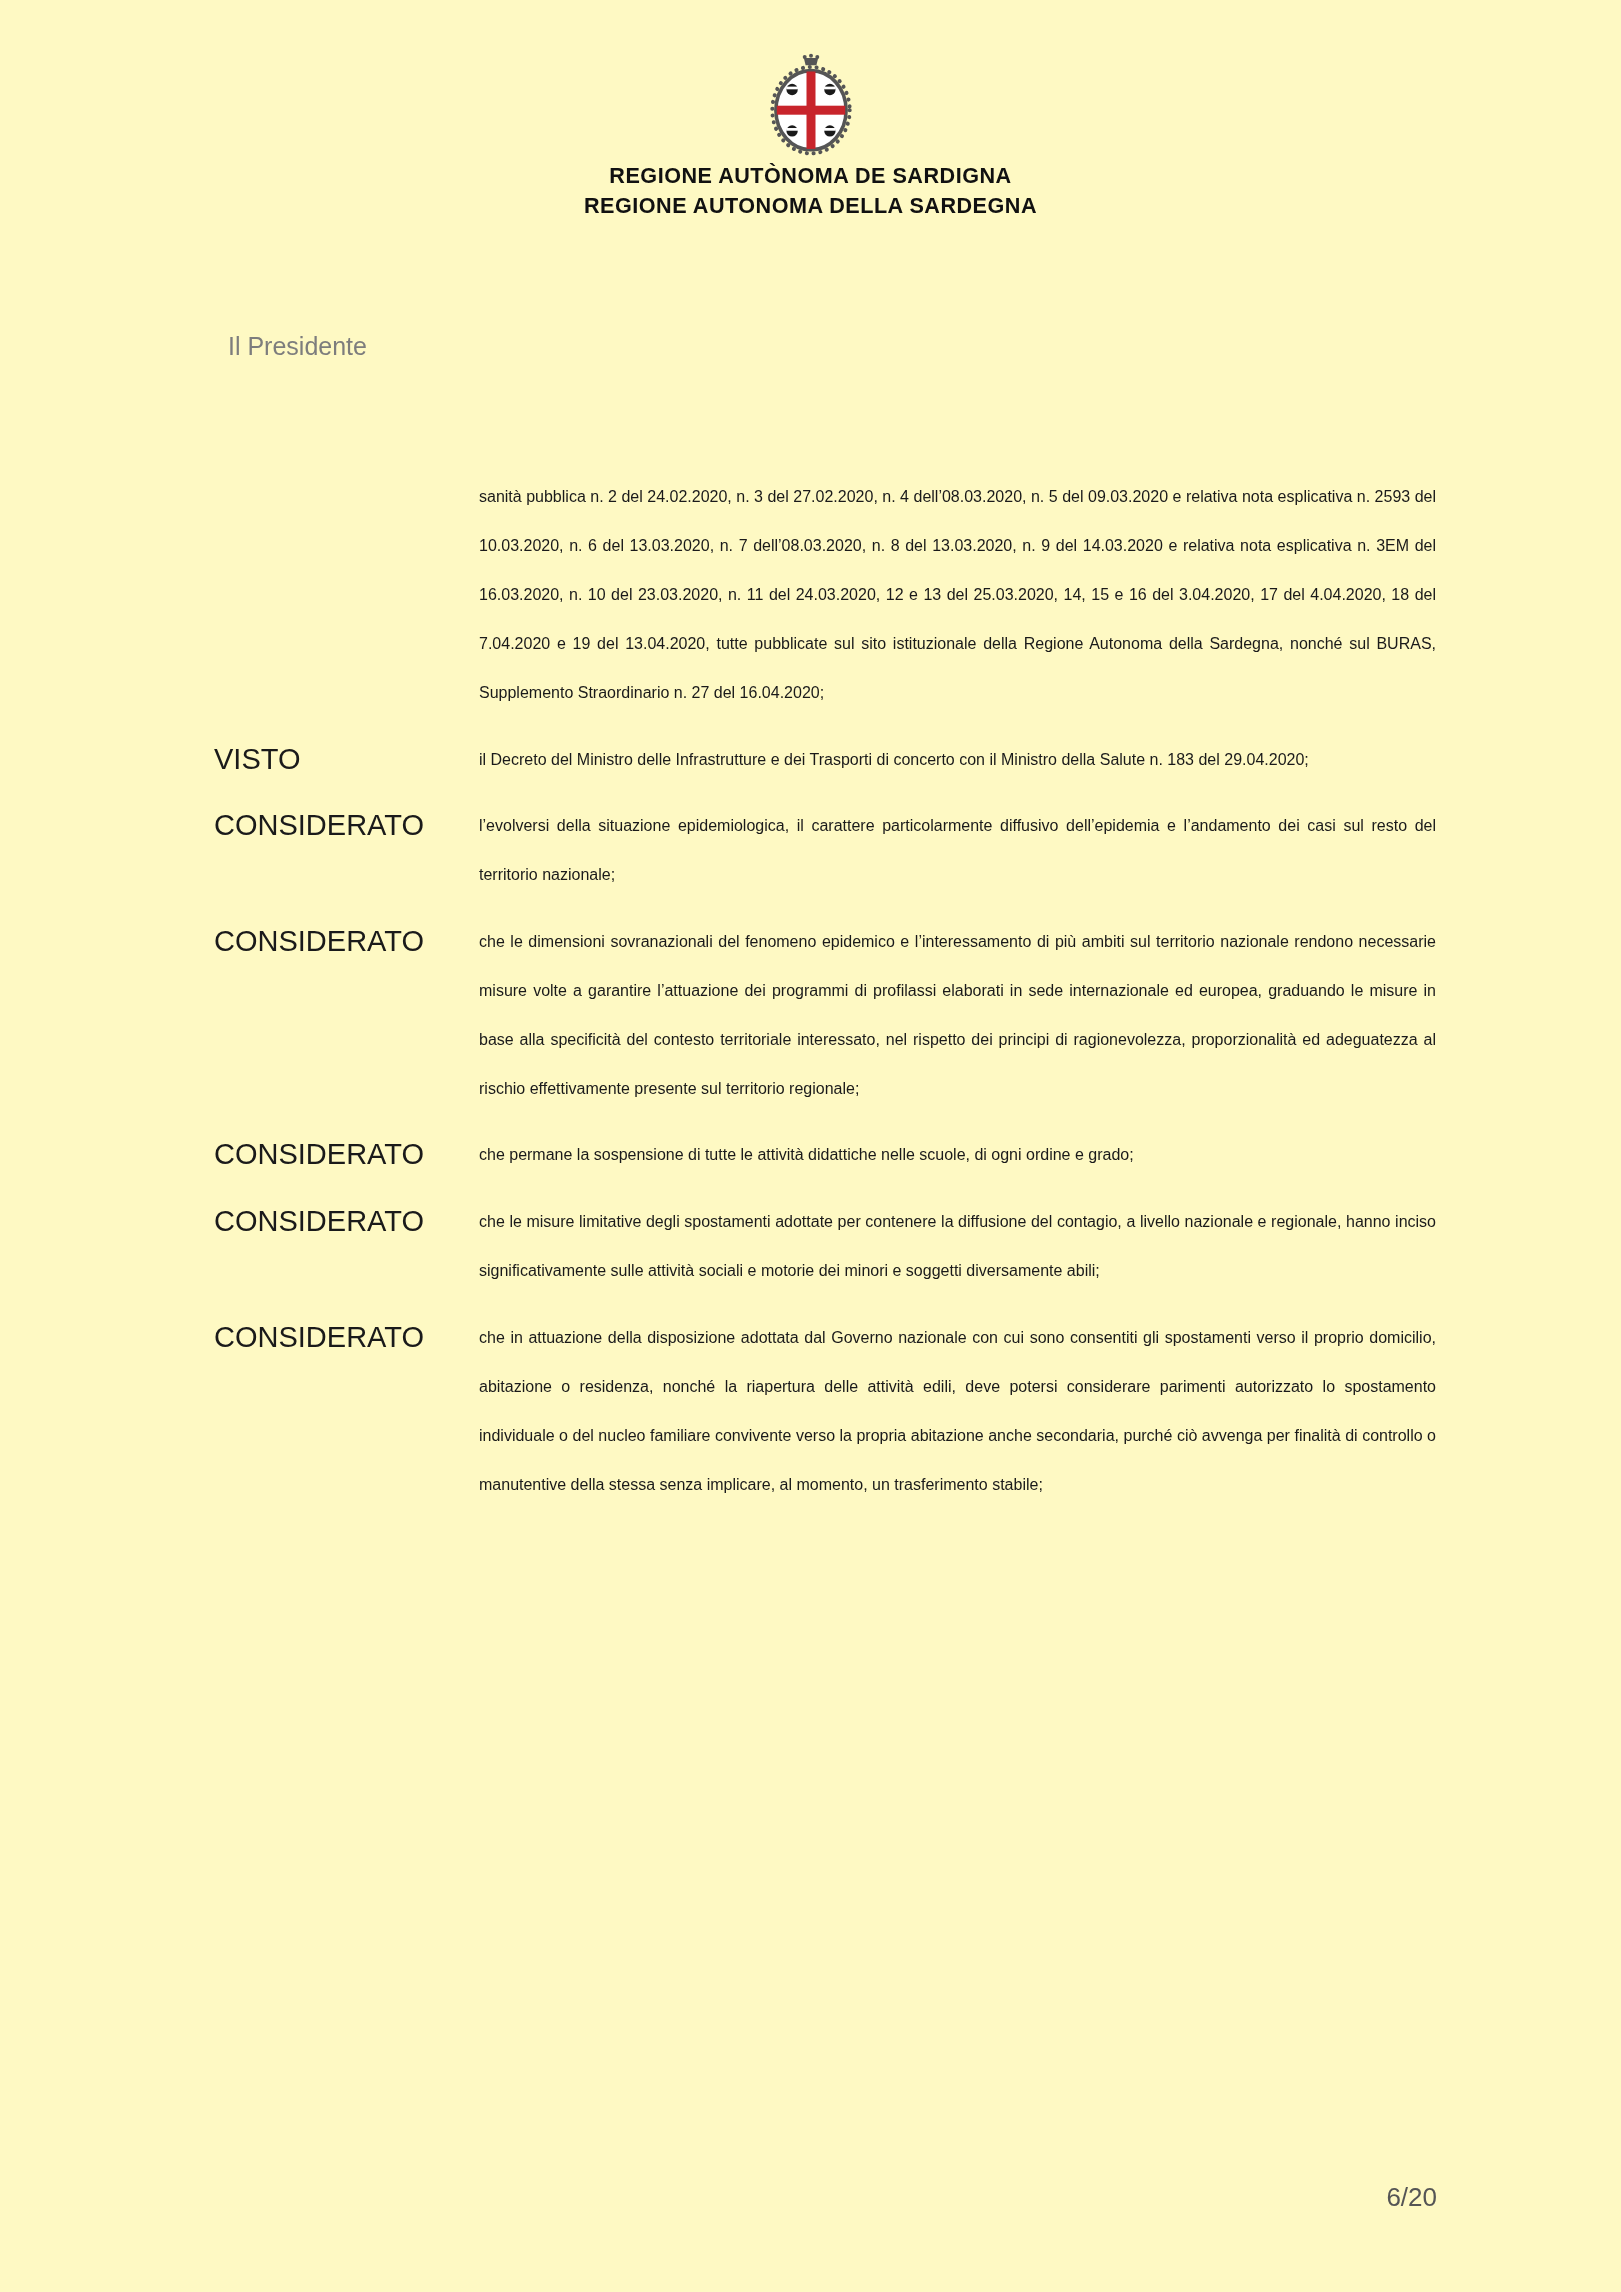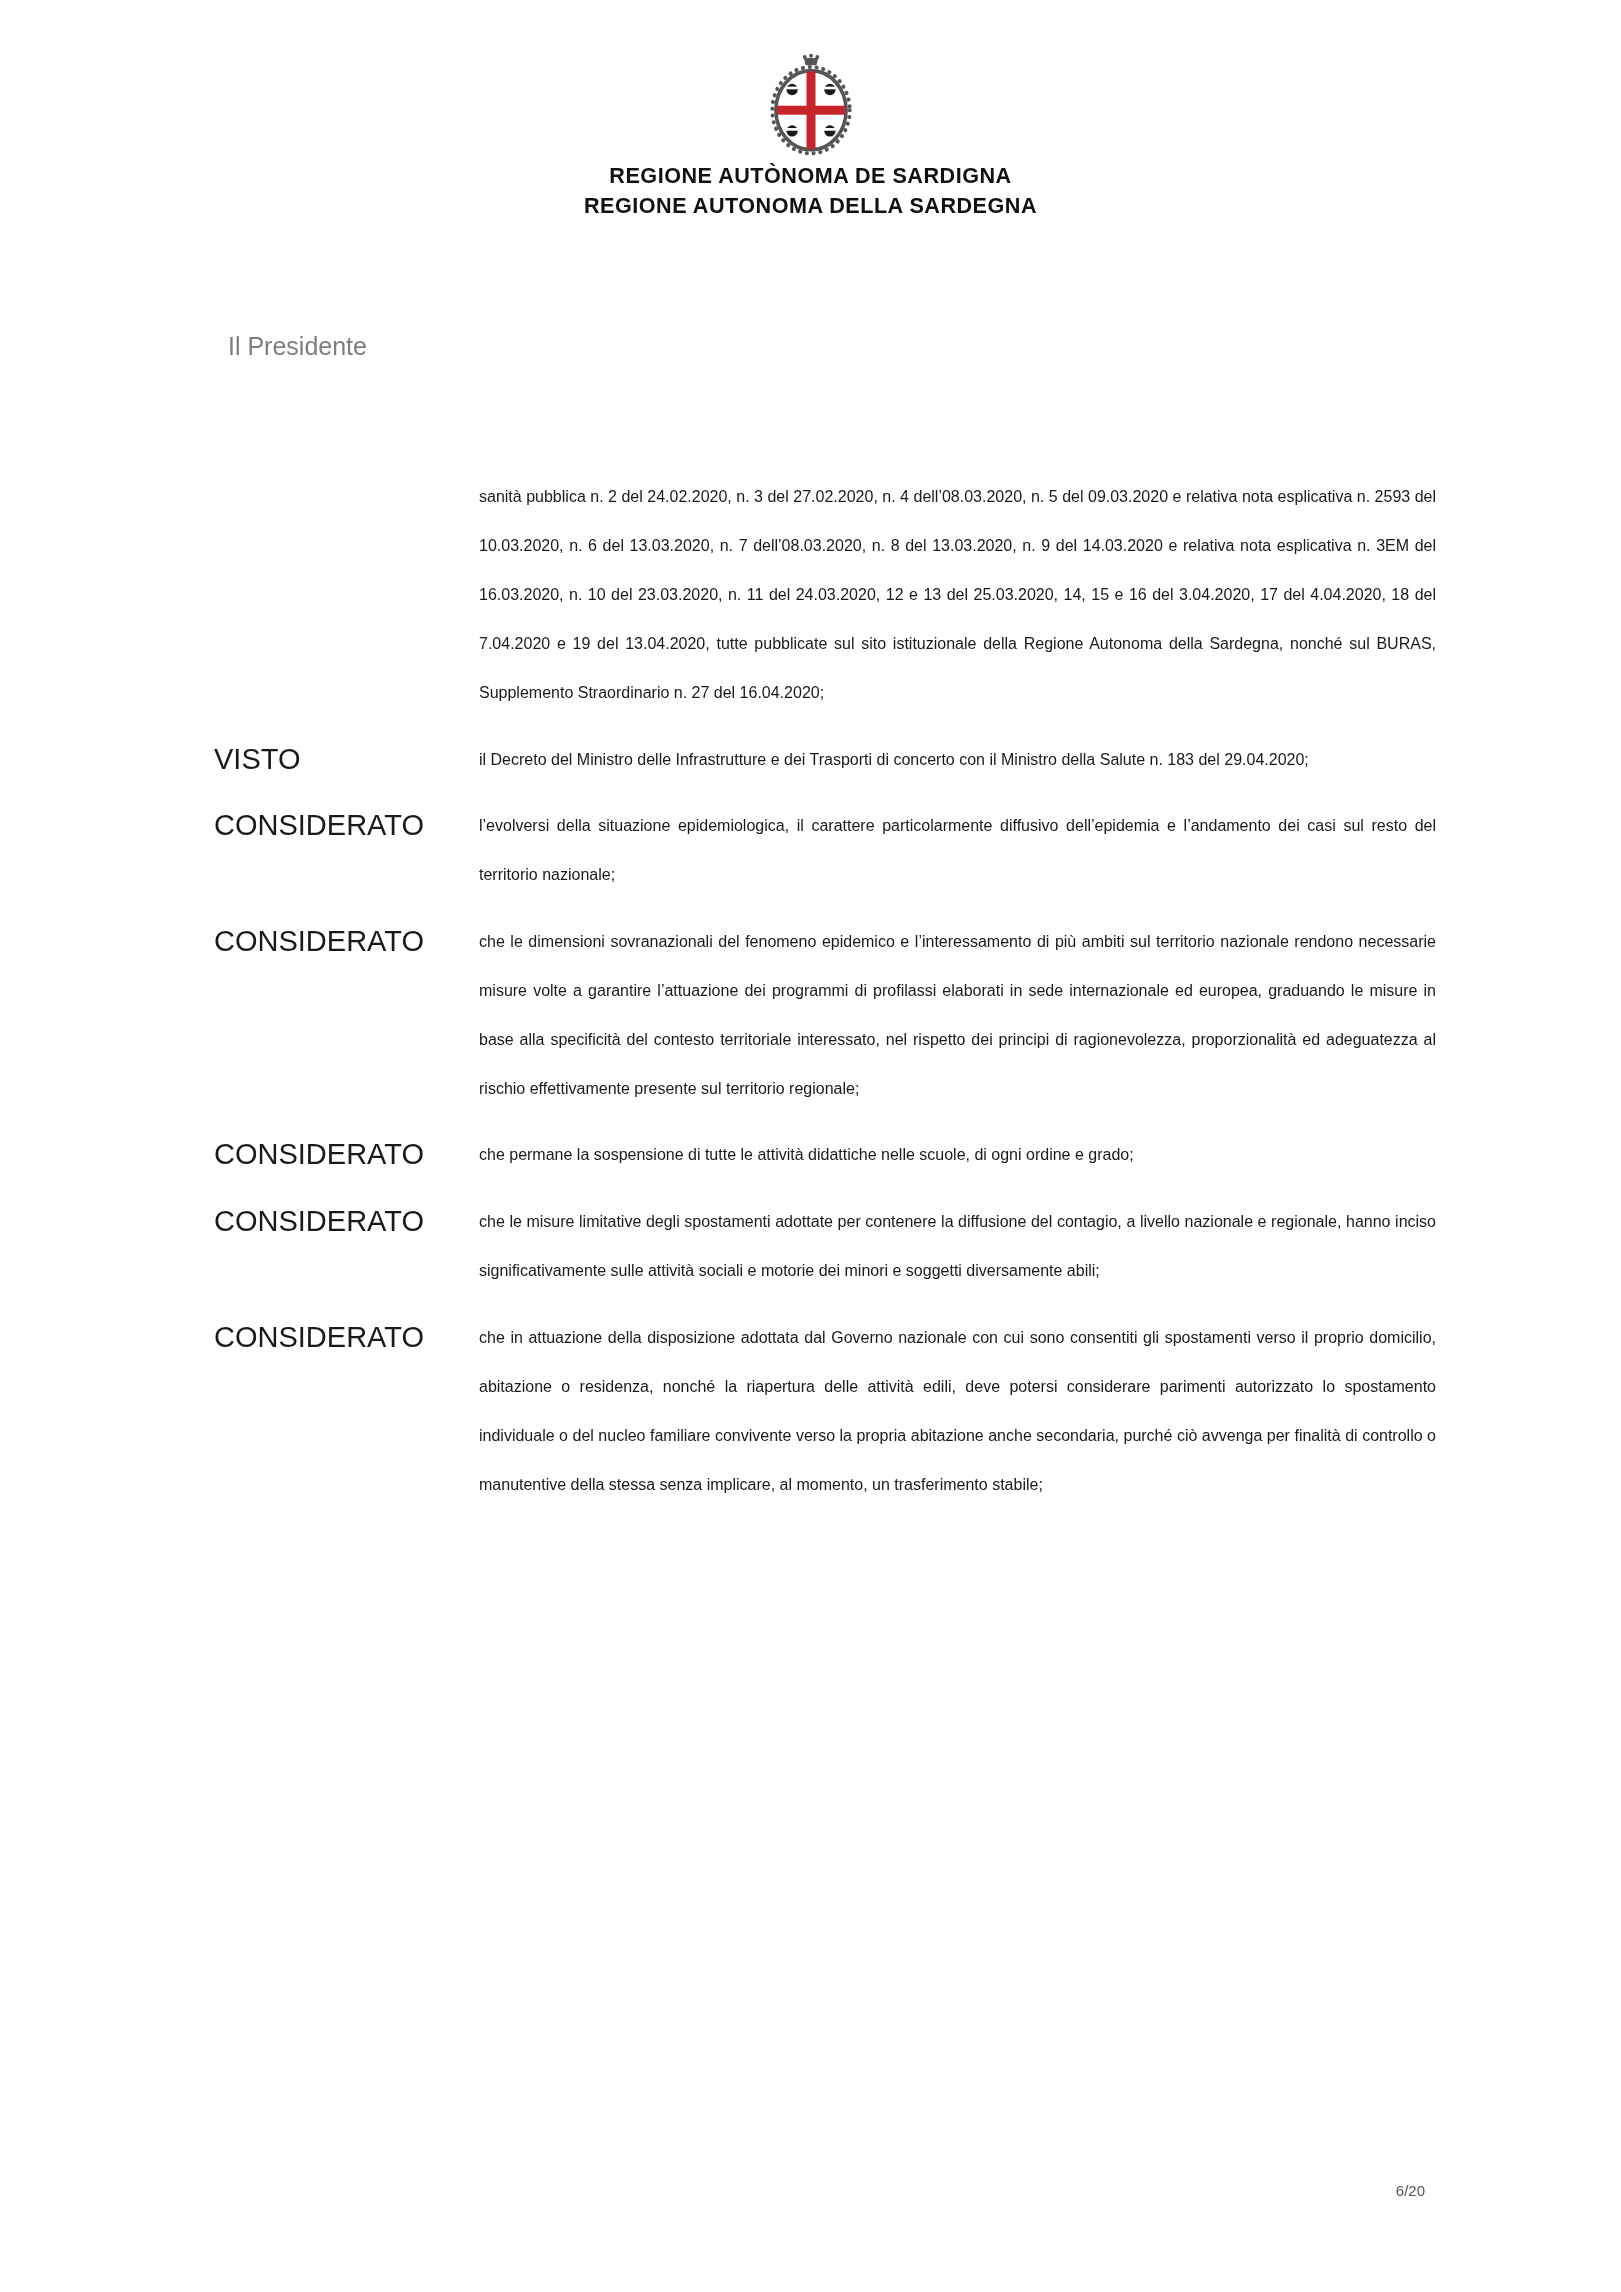--- a/index.html
+++ b/index.html
@@ -1,20 +1,20 @@
 <!DOCTYPE html>
 <html><head>
 <meta charset="utf-8">
 <style>
   html,body{margin:0;padding:0;background:#e8e8e8;}
   .page{
     position:relative;
     width:1621px;height:2293px;
     margin:0 auto;
-    background:#ffffff;
+    background:#fef9c3;
     font-family:"Liberation Sans",sans-serif;
     color:#1a1a1a;
     overflow:hidden;
   }
   .header{
     position:absolute;top:49px;left:0;width:100%;
     text-align:center;
   }
   .emblem{display:block;margin:0 auto 3.9px auto;}
   .title{
@@ -50,22 +50,22 @@
   }
   .para-text{
     flex:1;
     font-size:16px;line-height:49px;
     text-align:justify;
     color:#1a1a1a;
     margin-left:33px;
   }
   .footer{
     position:absolute;
-    right:196px;top:2182px;
-    font-size:15px;
+    right:184px;top:2182px;
+    font-size:26px;
     color:#555555;
     text-align:center;
   }
 </style>
 </head>
 <body>
 
 <div class="page">
 
   <div class="header">

